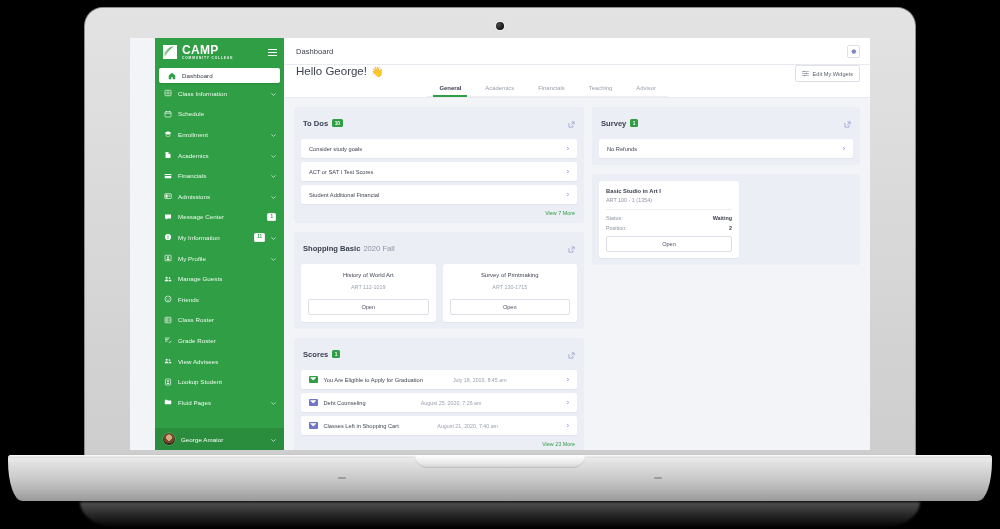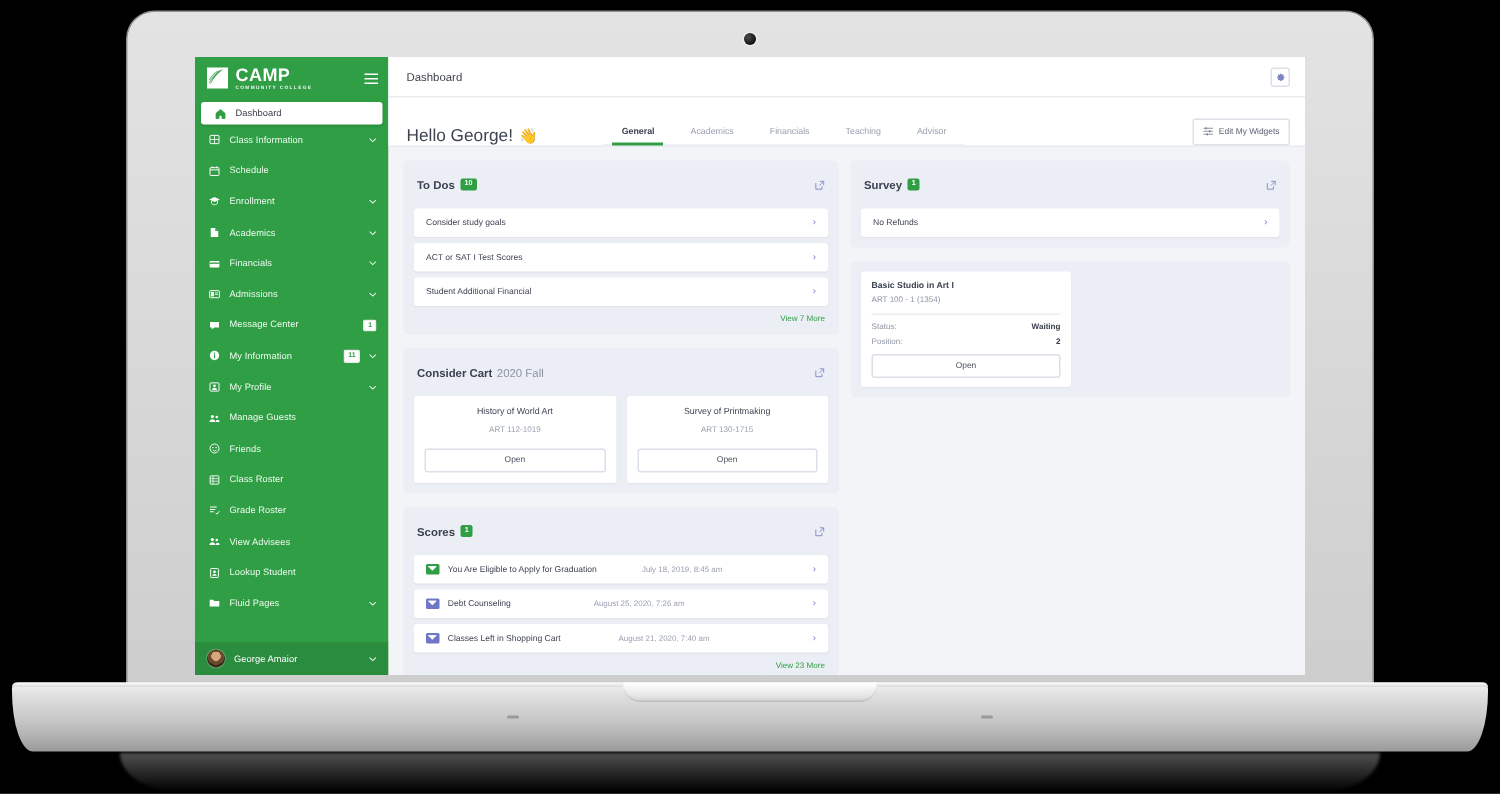--- a/index.html
+++ b/index.html
@@ -63,21 +63,21 @@
   .base-dot { position:absolute; top:22px; width:8px; height:2px; background:#8b8b8b; border-radius:2px; opacity:.75; }
   .reflection {
     position: absolute; left: 80px; top: 502px;
     width: 840px; height: 26px;
     background: linear-gradient(180deg, rgba(190,190,190,.42), rgba(0,0,0,0));
     border-radius: 0 0 40px 40px / 0 0 26px 26px;
     filter: blur(1px);
   }
 
   
-  .app { display: flex; width: 100%; height: 100%; background: #f3f4f8; }
+  .app { display: flex; width: 100%; height: 100%; background: #f3f4f8; padding-left: 25px; }
 
   
   .sidebar {
     width: 129px; flex: 0 0 129px;
     background: #2f9e44;
     display: flex; flex-direction: column;
     font-size: 6.2px;
     color: #ffffff;
     overflow: hidden;
   }
@@ -136,21 +136,21 @@
   }
   .topbar-title { font-size: 7.6px; color: #3b3f4a; font-weight: 400; }
   .gear-btn {
     margin-left: auto; width: 13px; height: 13px; border: 1px solid #dcdfe8;
     border-radius: 2px; background: #fff; display: flex; align-items: center; justify-content: center;
     cursor: pointer;
   }
 
   .subbar {
     height: 33px; flex: 0 0 33px; background: #fff;
-    display: flex; align-items: flex-end; padding: 0 10px 0 12px;
+    display: flex; align-items: flex-start; padding: 0 10px 0 12px;
     border-bottom: 1px solid #e9eaf0;
   }
   .greeting { font-size: 11.5px; color: #3e4350; font-weight: 400; display:flex; align-items:center; gap:4px; }
   .wave { font-size: 10px; }
   .tabs { display: flex; align-items: flex-end; gap: 0; margin-left: 44px; border-bottom: 1px solid #edeef3; height: 100%; padding-top: 12px; }
   .tab {
     font-size: 5.9px; color: #9aa0ae; padding: 0 12px 5px 12px; cursor: pointer; white-space: nowrap;
     position: relative;
   }
   .tab.active { color: #3b4150; font-weight: 700; }
@@ -537,21 +537,21 @@
                       <span>Student Additional Financial</span>
                       <span class="row-arrow">›</span>
                     </div>
                   </div>
                 <div class="view-more">View 7 More</div>
               </div>
 
               <div class="card">
                 <div class="card-head">
                   <div class="card-title">
-                    <span>Consider Cart</span><span class="muted">2020 Fall</span>
+                    <span>Shopping Basic</span><span class="muted">2020 Fall</span>
                   </div>
                   <span class="expand-ic">
                     <svg width="7" height="7" viewBox="0 0 12 12">
                         <path d="M1.5 3.5v7h7v-3.2" stroke="#7c84c4" stroke-width="1" fill="none"></path>
                         <path d="M6 1.5h4.5V6" stroke="#7c84c4" stroke-width="1" fill="none"></path>
                         <path d="M10.2 1.8L5.6 6.4" stroke="#7c84c4" stroke-width="1"></path>
                       </svg>
                   </span>
                 </div>
                 <div class="cart-grid" id="cart-grid">

